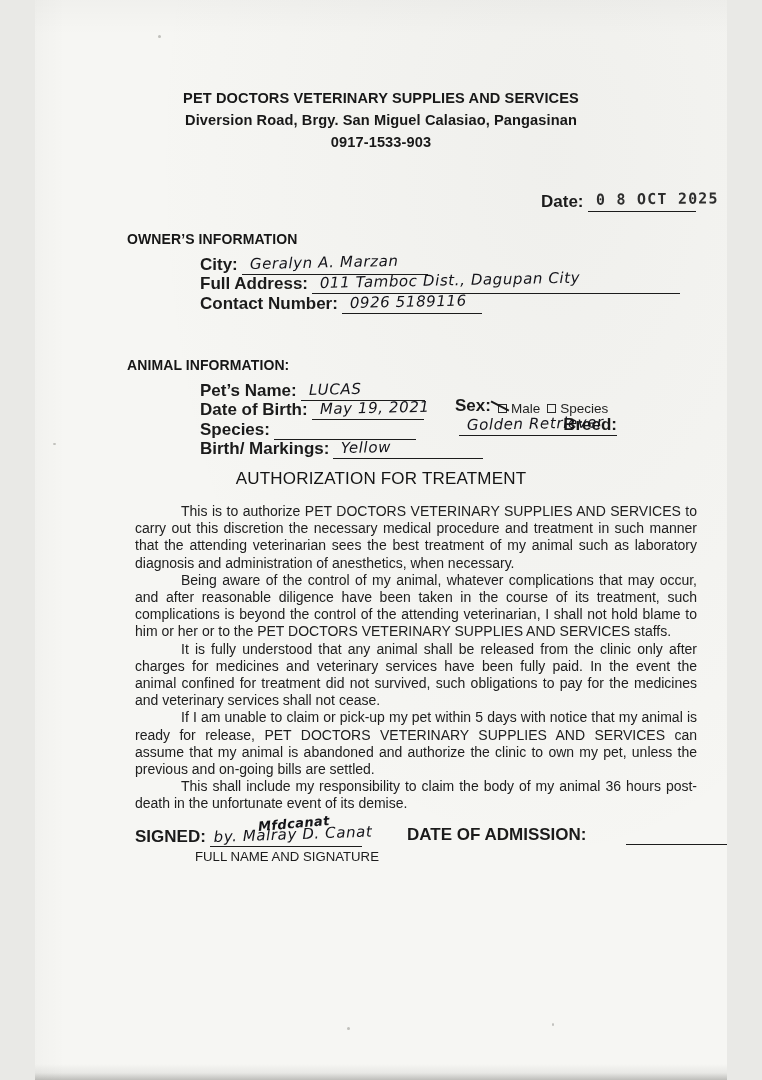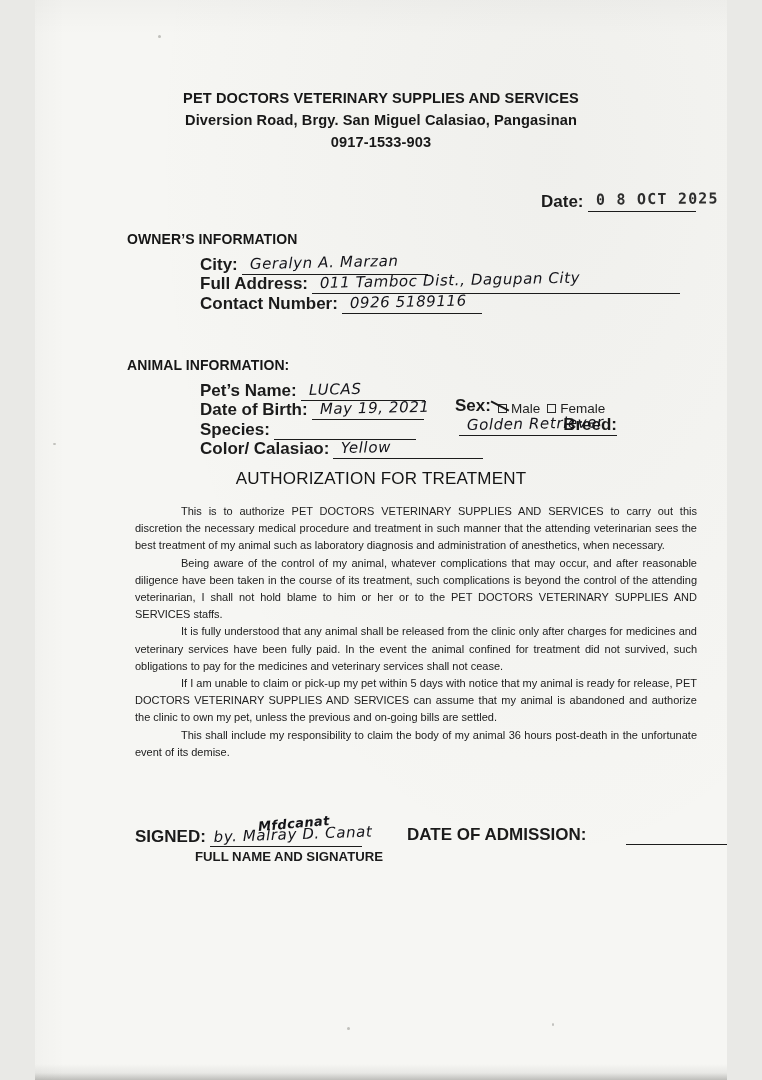--- a/index.html
+++ b/index.html
@@ -92,36 +92,36 @@
   }
 
   
   .title {
     position: absolute; top: 469px; left: 0; right: 0;
     text-align: center; font-size: 17px; font-weight: normal; color: #141414;
     letter-spacing: 0.2px;
   }
   .bodytext { position: absolute; top: 503px; left: 100px; width: 562px; }
   .bodytext p {
-    font-size: 11px; line-height: 17.2px; text-align: justify;
+    font-size: 14px; line-height: 17.2px; text-align: justify;
     text-indent: 46px; color: #202020; margin: 0;
   }
 
   
   .sign-block { position: absolute; top: 812px; left: 100px; width: 562px; height: 70px; }
   .sign-row { position: absolute; top: 13px; left: 0; display: flex; align-items: flex-end; }
   .sign-row .line { width: 152px; height: 22px; }
   .signed-hw { font-size: 15px; bottom: 0; left: 4px; transform: rotate(-2deg); }
   .scrawl {
     position: absolute; left: 48px; bottom: 15px;
     font-family: "DejaVu Sans", sans-serif; font-style: italic; font-weight: 600;
     font-size: 13px; letter-spacing: 0.4px; color: #141418;
     white-space: nowrap; transform: rotate(-5deg);
   }
-  .sign-caption { position: absolute; top: 37px; left: 60px; font-size: 13.2px; font-weight: bold; color: #1b1b1b; }
+  .sign-caption { position: absolute; top: 37px; left: 60px; font-size: 13.2px; font-weight: normal; color: #1b1b1b; }
   .admission { position: absolute; top: 13px; left: 272px; display: flex; align-items: flex-end; gap: 36px; }
   .admission .line { width: 132px; height: 18px; }
 </style>
 </head>
 <body>
 
 <div class="page">
 
   <div class="speck" style="left:123px;top:35px;width:3px;height:3px;"></div>
   <div class="speck" style="left:18px;top:443px;width:3px;height:2px;"></div>
@@ -178,33 +178,33 @@
           <span class="hw">May 19, 2021</span>
         </span>
     </div>
     <div class="frow">
       <span class="lbl">Species:</span>
       <span class="line w-species">
           <span class="hw"></span>
         </span>
     </div>
     <div class="frow">
-      <span class="lbl">Color/ Calasiao:</span>
+      <span class="lbl">Birth/ Markings:</span>
       <span class="line w-colors">
           <span class="hw">Yellow</span>
         </span>
     </div>
   </div>
 
   <div class="sex-row">
     <span class="lbl">Sex:</span>
     <span class="cb checked"></span>
     <span class="opt">Male</span>
     <span class="cb"></span>
-    <span class="opt">Female</span>
+    <span class="opt">Species</span>
   </div>
 
   <div class="breed-row">
     <span class="lbl">Breed:</span>
     <span class="line w-breed">
         <span class="hw">Golden Retriever</span>
       </span>
   </div>
 
   <h1 class="title">AUTHORIZATION FOR TREATMENT</h1>

